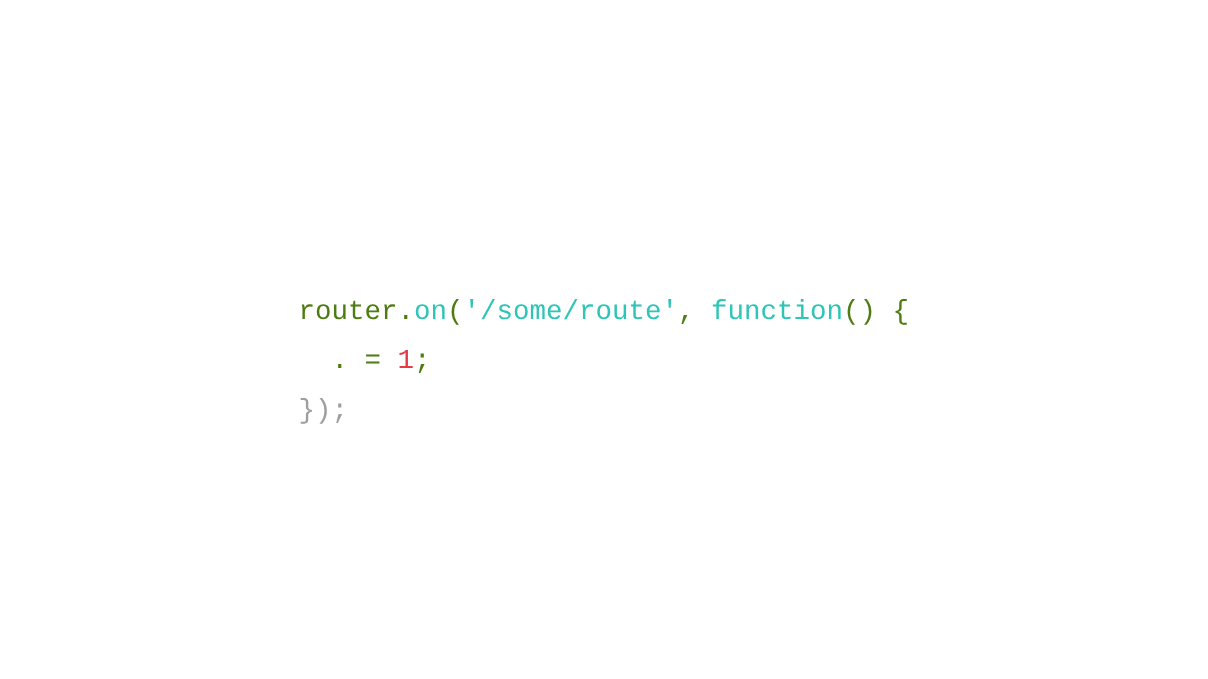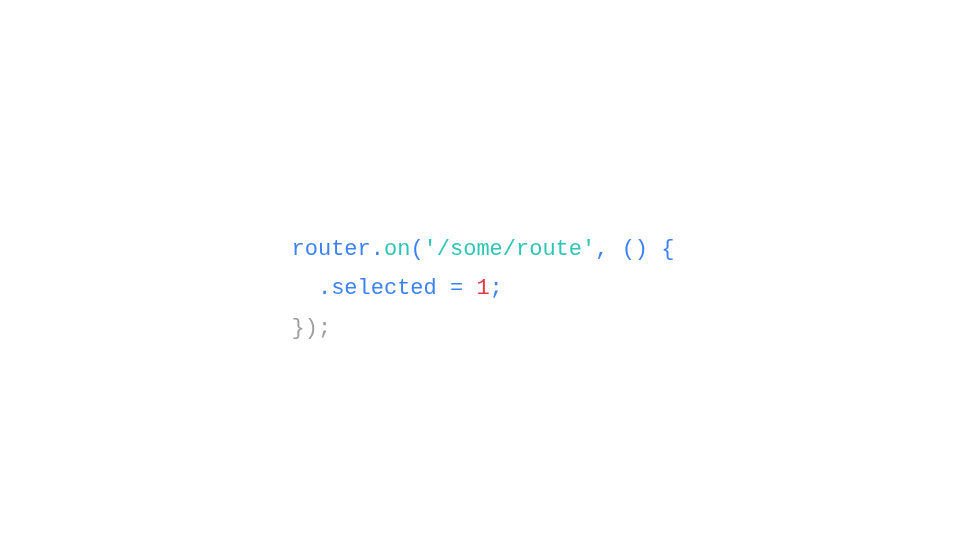--- a/index.html
+++ b/index.html
@@ -24,21 +24,21 @@
     }
 
     .code-line {
       display: flex;
       align-items: baseline;
       font-size: 22px;
       white-space: pre;
     }
 
     .color-default {
-      color: #3b82f6;
+      color: #4d7c0f;
     }
 
     .color-cyan {
       color: #2ec4b6;
       margin-top: 35px;
     }
 
     .color-number {
       color: #e63946;
     }
@@ -51,24 +51,24 @@
       display: inline-block;
       width: 2ch;
     }
   </style>
 </head>
 <body>
 
 <div class="code-block">
 
   <div class="code-line">
-    <span class="color-default">router</span><span class="color-default">.</span><span class="color-cyan">on</span><span class="color-default">(</span><span class="color-cyan">'/some/route'</span><span class="color-default">, </span><span class="color-default">() {</span>
+    <span class="color-default">router</span><span class="color-default">.</span><span class="color-cyan">on</span><span class="color-default">(</span><span class="color-cyan">'/some/route'</span><span class="color-default">, </span><span class="color-cyan">function</span><span class="color-default">() {</span>
   </div>
 
   <div class="code-line">
-    <span class="indent">  </span><span class="color-default">.</span><span class="color-default">selected</span><span class="color-default"> = </span><span class="color-number">1</span><span class="color-default">;</span>
+    <span class="indent">  </span><span class="color-default">.</span><span class="color-default"> = </span><span class="color-number">1</span><span class="color-default">;</span>
   </div>
 
   <div class="code-line">
     <span class="color-muted">});</span>
   </div>
 
 </div>
 
 </body></html>

